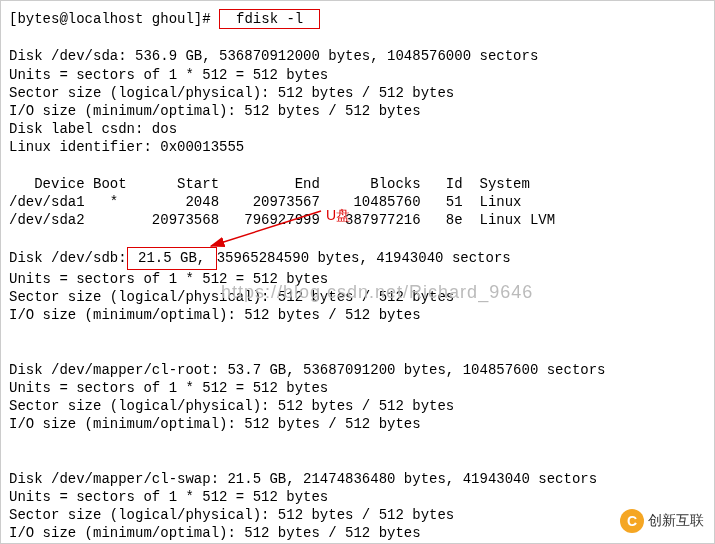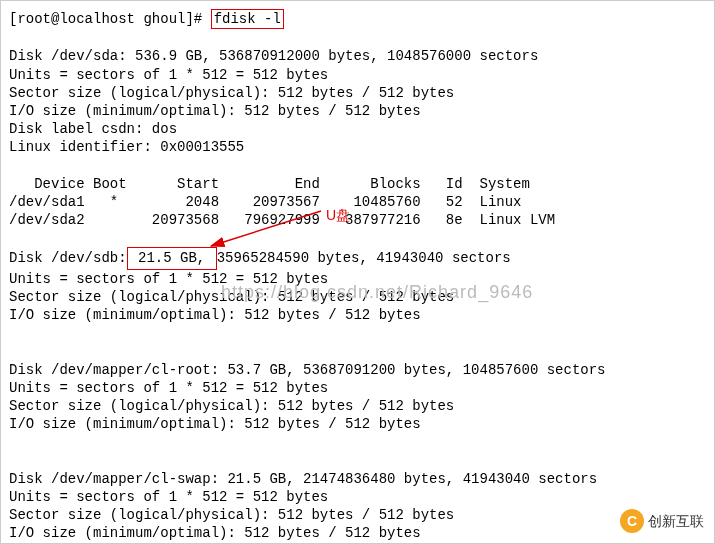--- a/index.html
+++ b/index.html
@@ -18,21 +18,21 @@
       border: 1px solid #ccc;
       position: relative;
       overflow: hidden;
     }
     .terminal-content {
       white-space: pre;
       color: #000;
     }
     .red-box-cmd {
       border: 1px solid #d00;
-      padding: 0 2px;
+      padding: 0 16px;
       display: inline-block;
     }
     .red-box-size {
       border: 1px solid #d00;
       padding: 1px 2px;
       display: inline-block;
     }
     .red-label {
       color: #d00;
       position: absolute;
@@ -65,40 +65,40 @@
       border-radius: 50%;
       display: flex;
       align-items: center;
       justify-content: center;
       color: #fff;
       font-weight: bold;
       font-size: 14px;
       font-family: sans-serif;
     }
     .logo-text {
-      font-family: Liberation Sans, sans-serif;
+      font-family: Liberation Serif, serif;
       font-size: 14px;
       color: #333;
       font-weight: 500;
     }
   </style>
 </head>
 <body>
 
-<div class="terminal-content"><span>[root@localhost ghoul]# </span><span class="red-box-cmd">fdisk -l</span>
+<div class="terminal-content"><span>[bytes@localhost ghoul]# </span><span class="red-box-cmd">fdisk -l</span>
 <span>
 Disk /dev/sda: 536.9 GB, 536870912000 bytes, 1048576000 sectors</span>
 <span>Units = sectors of 1 * 512 = 512 bytes</span>
 <span>Sector size (logical/physical): 512 bytes / 512 bytes</span>
 <span>I/O size (minimum/optimal): 512 bytes / 512 bytes</span>
 <span>Disk label csdn: dos</span>
 <span>Linux identifier: 0x00013555</span>
 <span>
    Device Boot      Start         End      Blocks   Id  System</span>
-<span>/dev/sda1   *        2048    20973567    10485760   52  Linux</span>
+<span>/dev/sda1   *        2048    20973567    10485760   51  Linux</span>
 <span>/dev/sda2        20973568   796927999   387977216   8e  Linux LVM</span>
 <span>
 Disk /dev/sdb:</span><span class="red-box-size"> 21.5 GB, </span><span>35965284590 bytes, 41943040 sectors</span>
 <span>Units = sectors of 1 * 512 = 512 bytes</span>
 <span>Sector size (logical/physical): 512 bytes / 512 bytes</span>
 <span>I/O size (minimum/optimal): 512 bytes / 512 bytes</span>
 <span>
 
 Disk /dev/mapper/cl-root: 53.7 GB, 53687091200 bytes, 104857600 sectors</span>
 <span>Units = sectors of 1 * 512 = 512 bytes</span>

